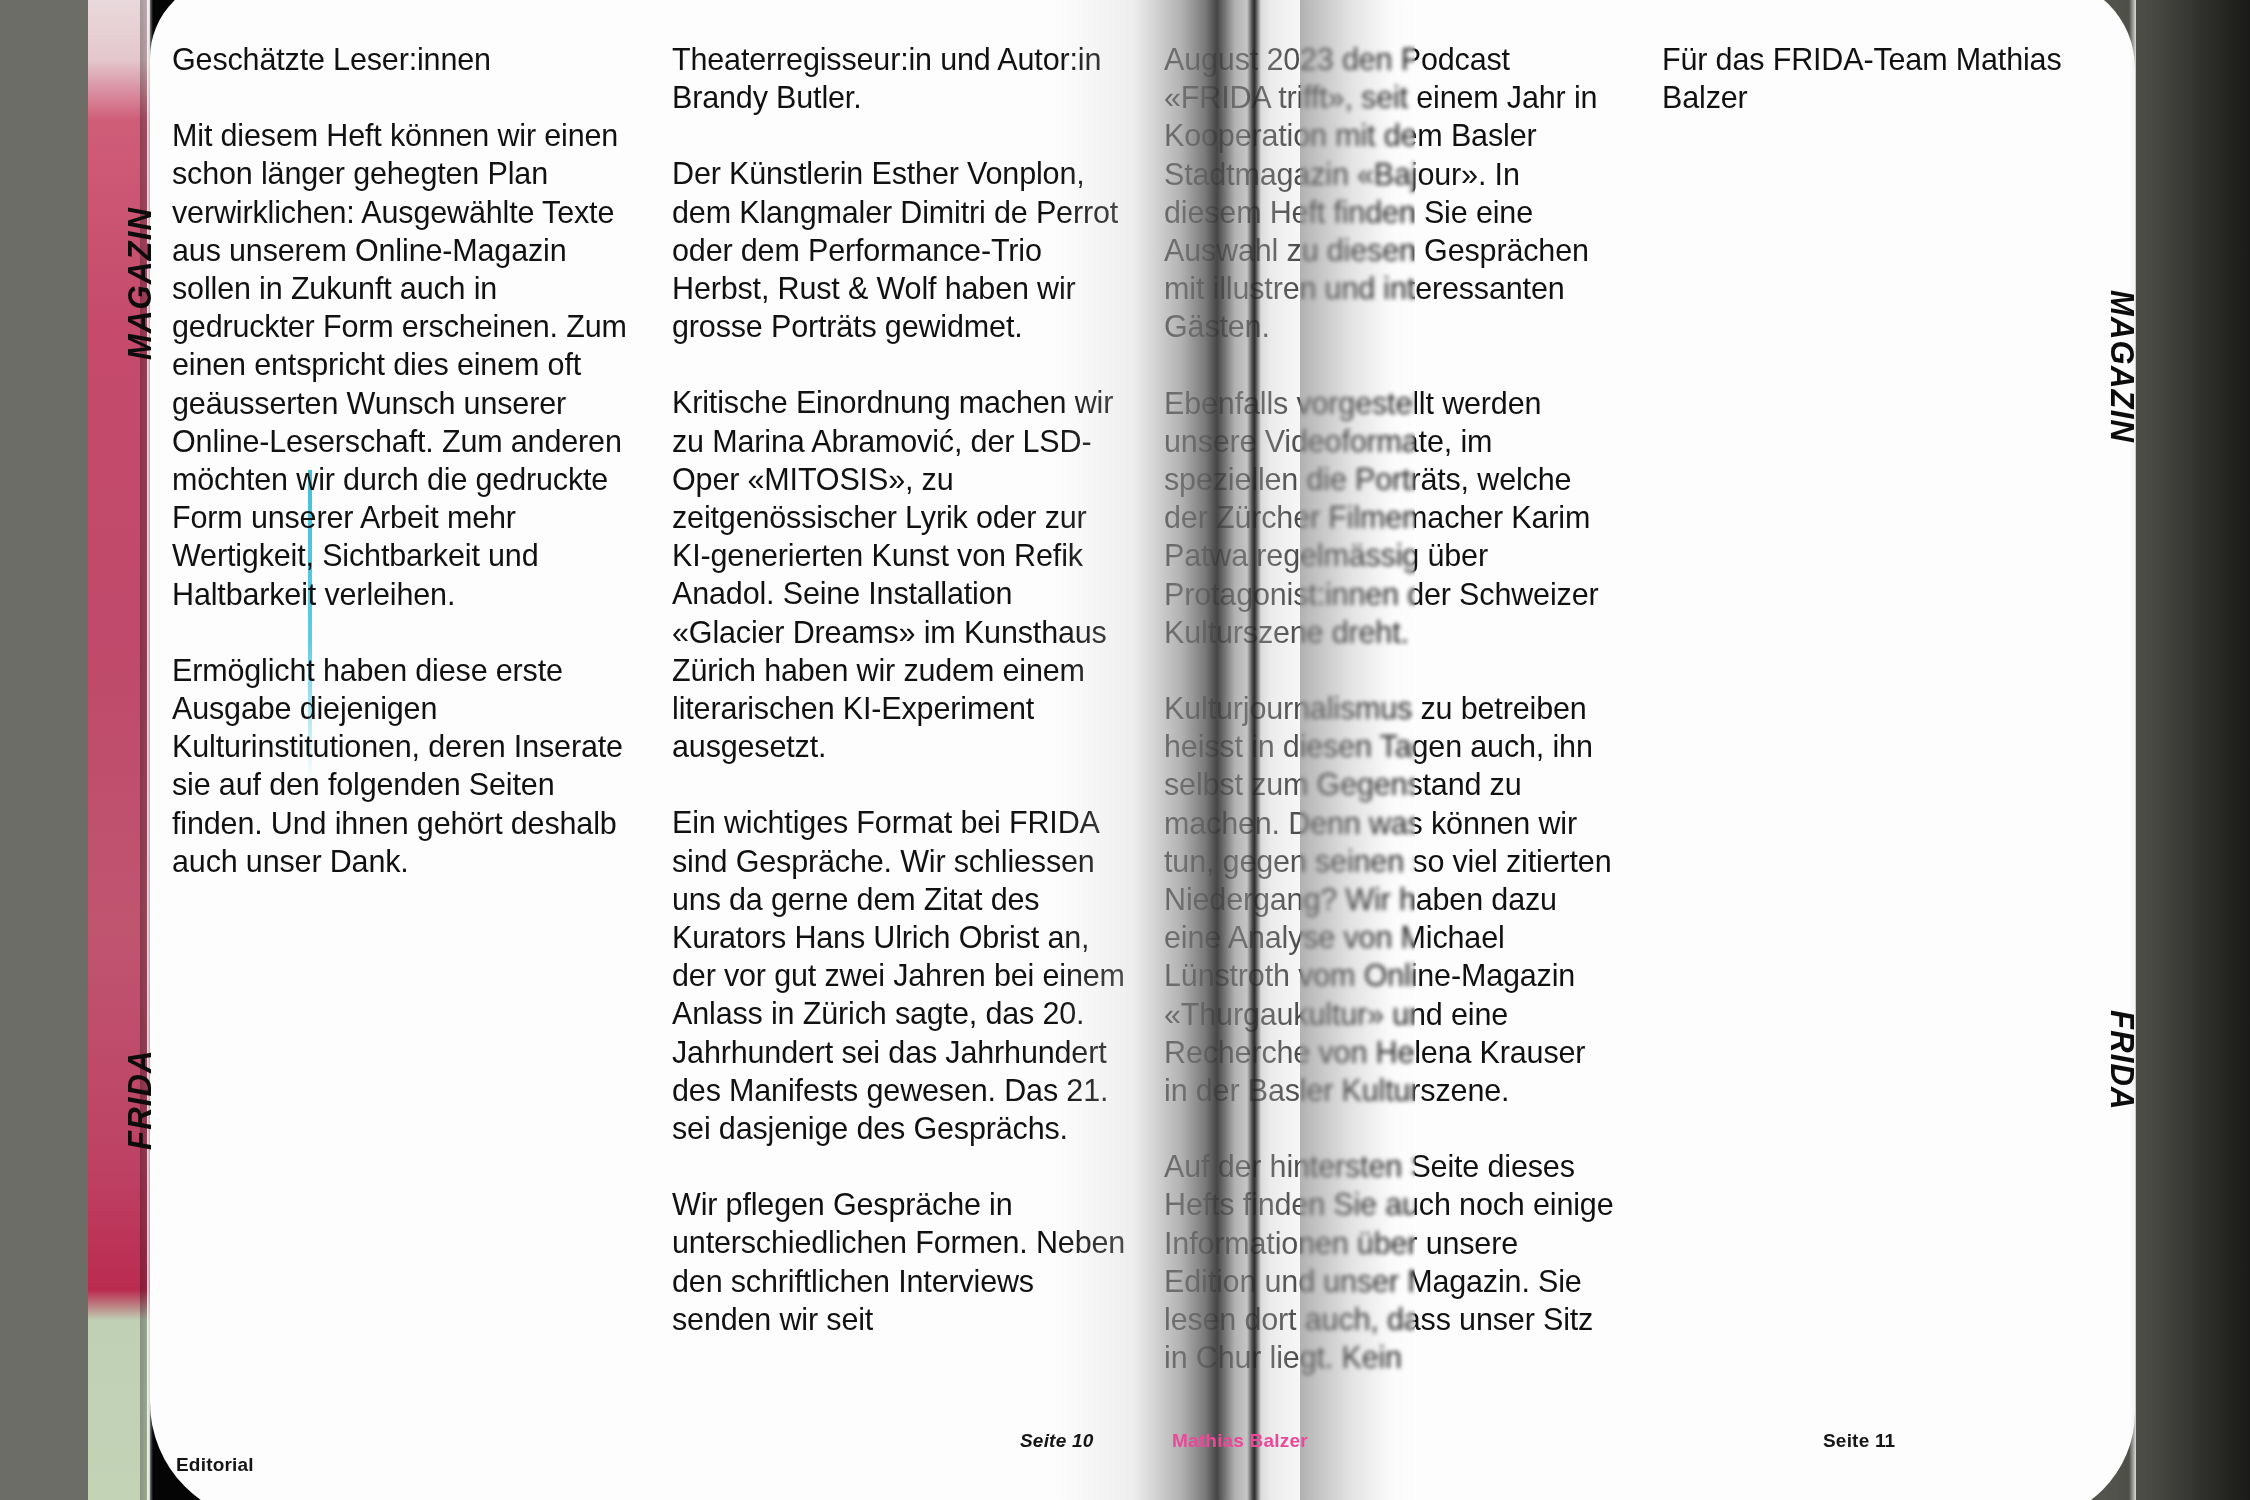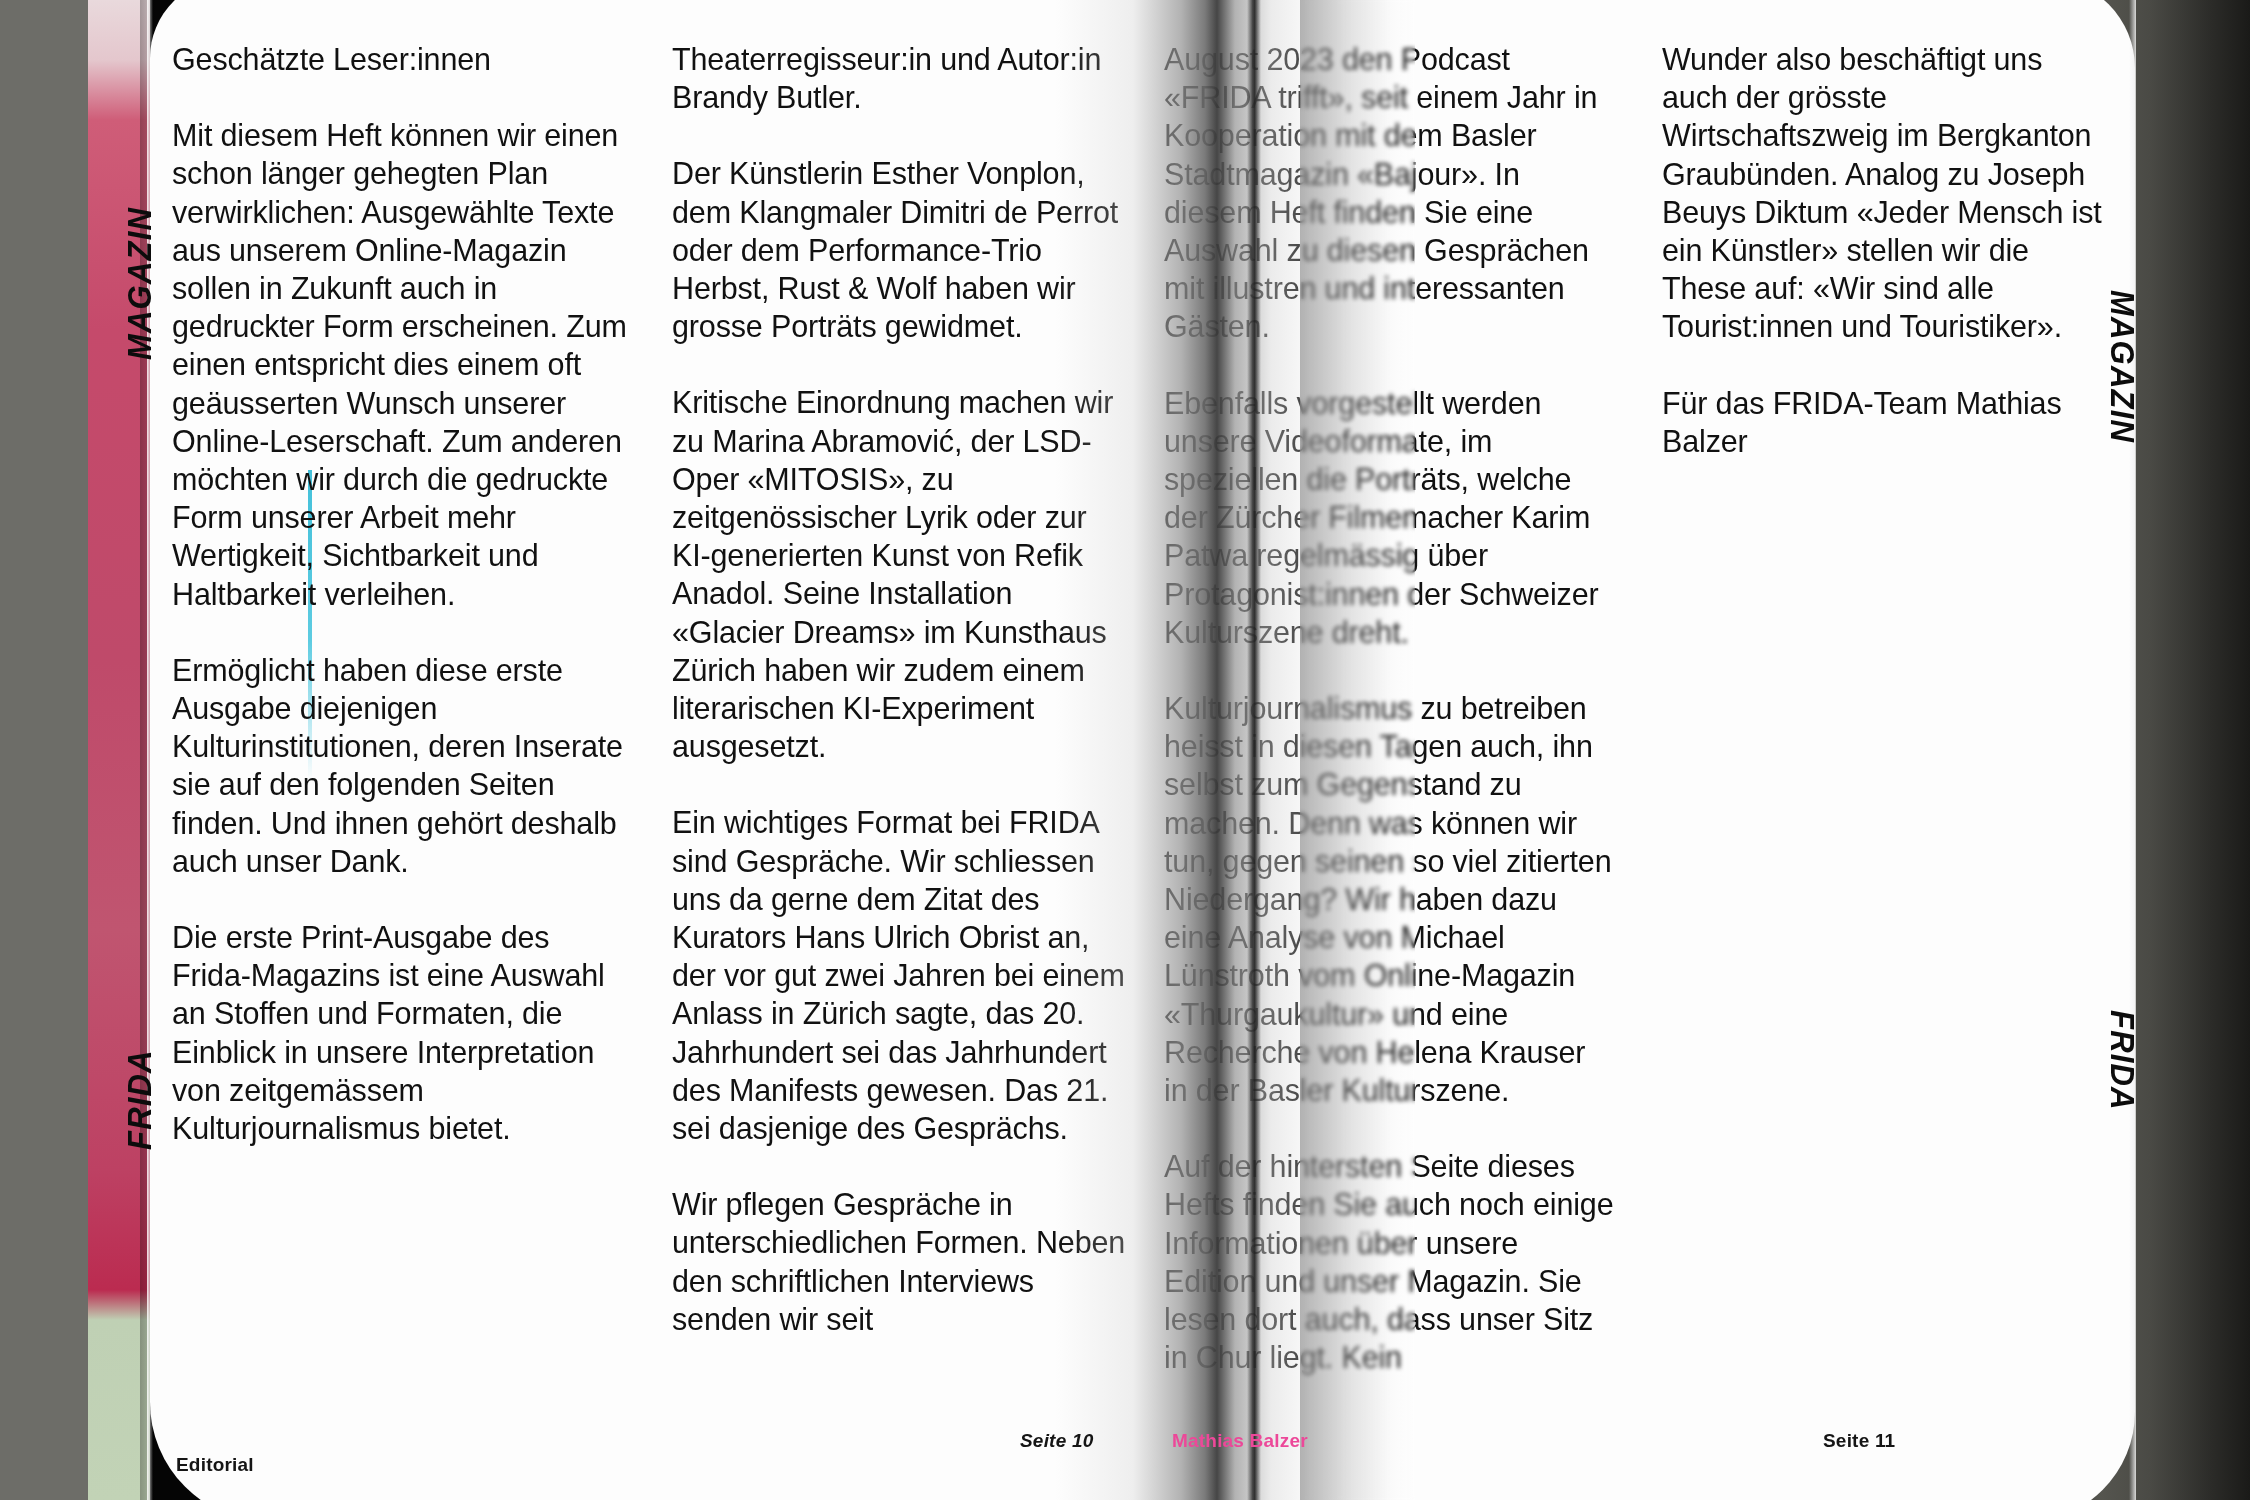--- a/index.html
+++ b/index.html
@@ -252,40 +252,38 @@
     <div class="edge-hi-right"></div>
 
     <div class="teal-rule"></div>
 
     <div class="cols">
 
       <div class="col col-1">
         <p>Geschätzte Leser:innen</p>
         <p>Mit diesem Heft können wir einen schon länger gehegten Plan verwirklichen: Ausgewählte Texte aus unserem Online-Magazin sollen in Zukunft auch in gedruckter Form erscheinen. Zum einen entspricht dies einem oft geäusserten Wunsch unserer Online-Leserschaft. Zum anderen möchten wir durch die gedruckte Form unserer Arbeit mehr Wertigkeit, Sichtbarkeit und Haltbarkeit verleihen.</p>
         <p>Ermöglicht haben diese erste Ausgabe diejenigen Kulturinstitutionen, deren Inserate sie auf den folgenden Seiten finden. Und ihnen gehört deshalb auch unser Dank.</p>
-        <p>Die erste Print-Ausgabe des Frida-Magazins ist eine Auswahl an Stoffen und Formaten, die Einblick in unsere Interpretation von zeitgemässem Kulturjournalismus bietet.</p>
       </div>
 
       <div class="col col-2">
         <p>Theaterregisseur:in und Autor:in Brandy Butler.</p>
         <p>Der Künstlerin Esther Vonplon, dem Klangmaler Dimitri de Perrot oder dem Performance-Trio Herbst, Rust &amp; Wolf haben wir grosse Porträts gewidmet.</p>
         <p>Kritische Einordnung machen wir zu Marina Abramović, der LSD-Oper «MITOSIS», zu zeitgenössischer Lyrik oder zur KI-generierten Kunst von Refik Anadol. Seine Installation «Glacier Dreams» im Kunsthaus Zürich haben wir zudem einem literarischen KI-Experiment ausgesetzt.</p>
         <p>Ein wichtiges Format bei FRIDA sind Gespräche. Wir schliessen uns da gerne dem Zitat des Kurators Hans Ulrich Obrist an, der vor gut zwei Jahren bei einem Anlass in Zürich sagte, das 20. Jahrhundert sei das Jahrhundert des Manifests gewesen. Das 21. sei dasjenige des Gesprächs.</p>
         <p>Wir pflegen Gespräche in unterschiedlichen Formen. Neben den schriftlichen Interviews senden wir seit</p>
       </div>
 
       <div class="col col-3">
         <p>August 2023 den Podcast «FRIDA trifft», seit einem Jahr in Kooperation mit dem Basler Stadtmagazin «Bajour». In diesem Heft finden Sie eine Auswahl zu diesen Gesprächen mit illustren und interessanten Gästen.</p>
         <p>Ebenfalls vorgestellt werden unsere Videoformate, im speziellen die Porträts, welche der Zürcher Filmemacher Karim Patwa regelmässig über Protagonist:innen der Schweizer Kulturszene dreht.</p>
         <p>Kulturjournalismus zu betreiben heisst in diesen Tagen auch, ihn selbst zum Gegenstand zu machen. Denn was können wir tun, gegen seinen so viel zitierten Niedergang? Wir haben dazu eine Analyse von Michael Lünstroth vom Online-Magazin «Thurgaukultur» und eine Recherche von Helena Krauser in der Basler Kulturszene.</p>
         <p>Auf der hintersten Seite dieses Hefts finden Sie auch noch einige Informationen über unsere Edition und unser Magazin. Sie lesen dort auch, dass unser Sitz in Chur liegt. Kein</p>
       </div>
 
       <div class="col col-4">
-        <p>Wunder also beschäftigt uns auch der grösste Wirtschaftszweig im Bergkanton Graubünden. Analog zu Joseph Beuys Diktum «Jeder Mensch ist ein Künstler» stellen wir die These auf: «Wir sind alle Tourist:innen und Touristiker».</p>
         <p>Für das FRIDA-Team Mathias Balzer</p>
       </div>
 
     </div>
 
     <div class="gutter"></div>
     <div class="gutter-core"></div>
     <div class="gutter-blur"></div>
 
     <div class="footer">

